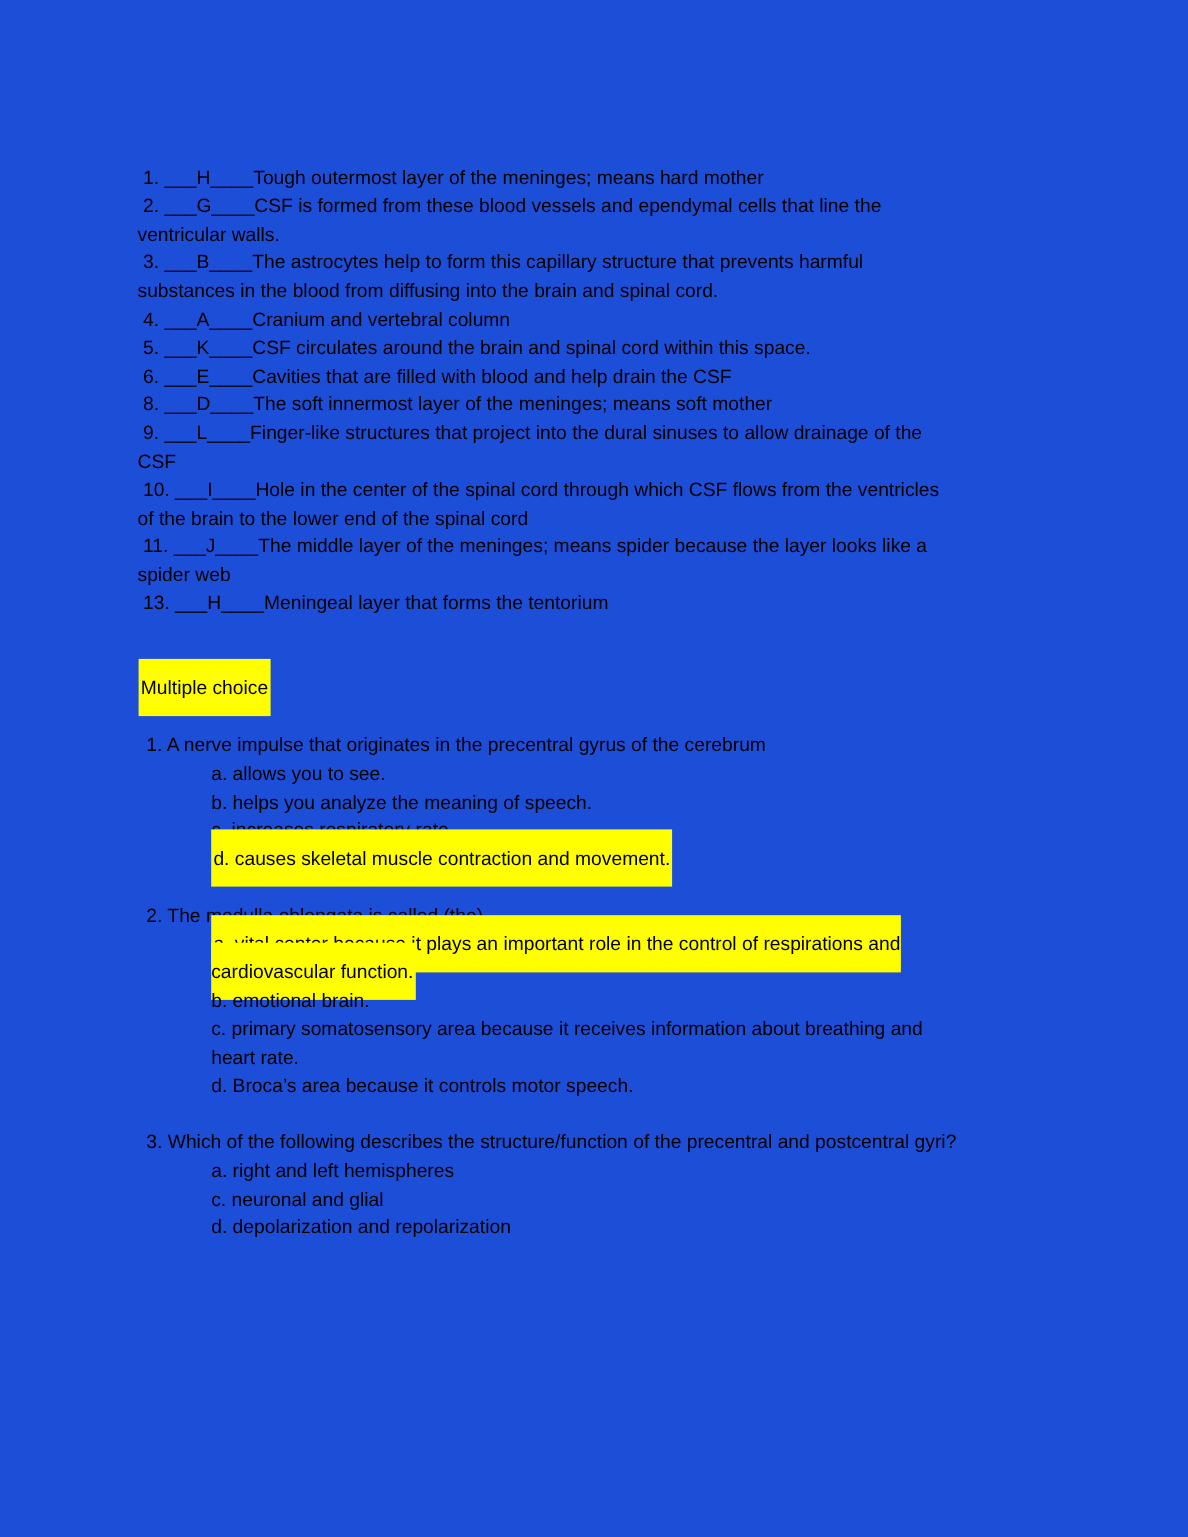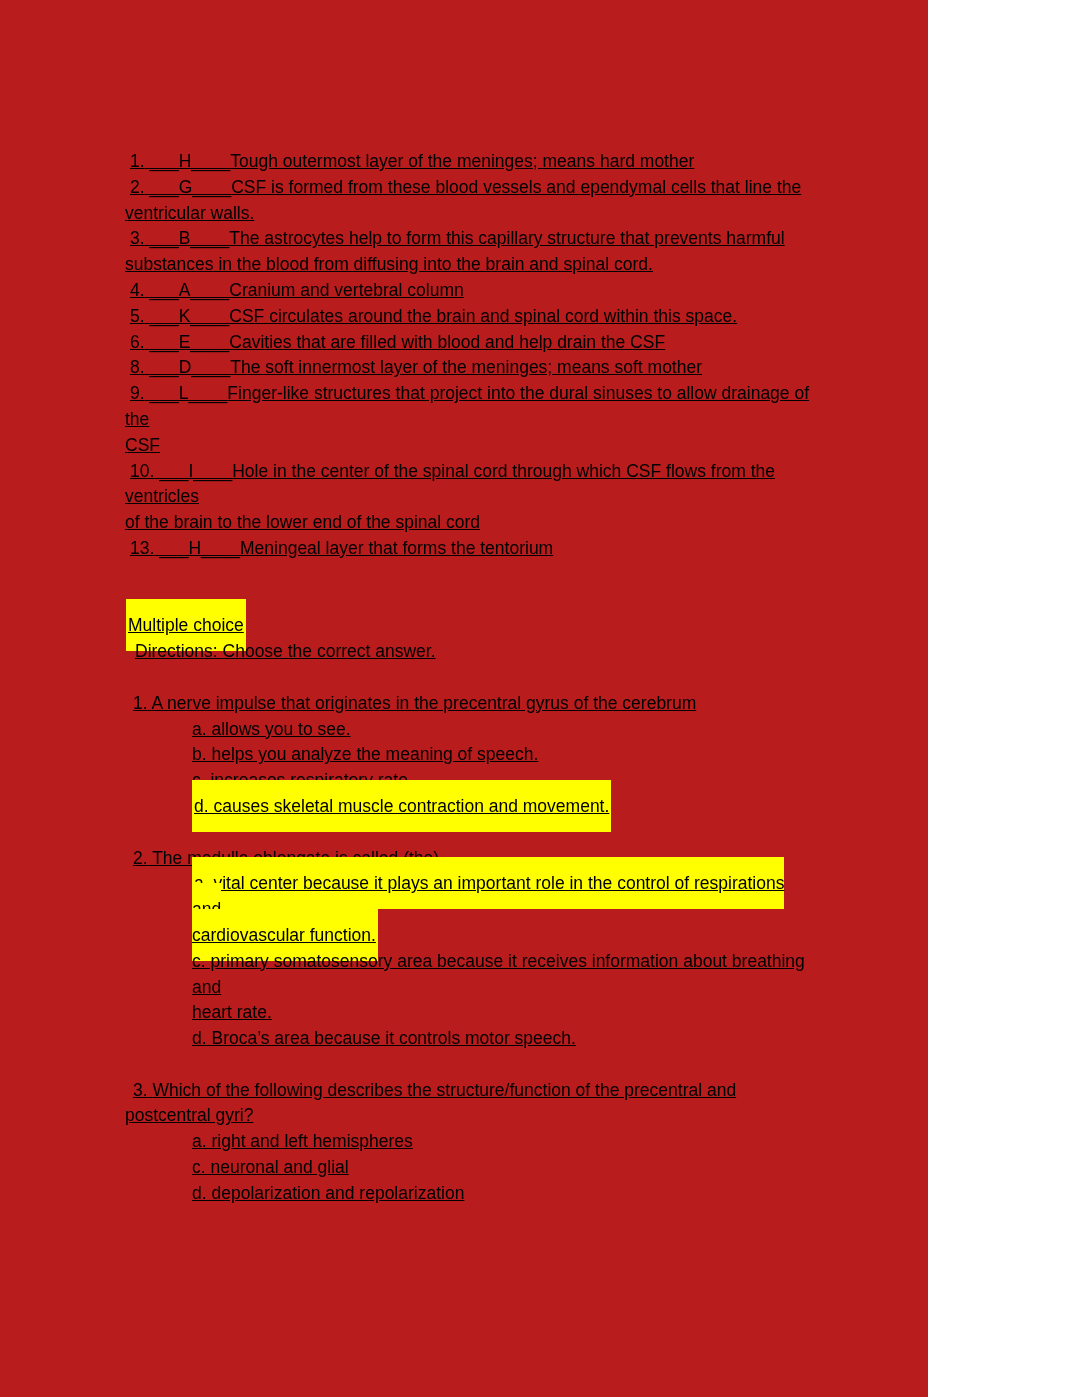--- a/index.html
+++ b/index.html
@@ -12,25 +12,24 @@
     height: 1397px;
     overflow: hidden;
     position: relative;
     font-family: "Liberation Sans", sans-serif;
     font-size: 17.5px;
     line-height: 25.8px;
     color: #000000;
   }
   .page {
     box-sizing: border-box;
-    width: 928px;
+    width: 1080px;
     height: 1397px;
     padding: 149px 110px 0 125px;
-    background: #b91c1c;
-    text-decoration: underline;
+    background: #1d4ed8;
   }
   p { margin: 0; }
   .item {
     white-space: pre-line;
     text-indent: 5px;
   }
   .mc-heading-line {
     text-indent: 1px;
   }
   .directions-line {
@@ -70,41 +69,43 @@
       <p class="item"><span class="plain">3.</span> <span class="plain">___B____</span><span class="plain">The astrocytes help to form this capillary structure that prevents harmful
 substances in the blood from diffusing into the brain and spinal cord.</span></p>
       <p class="item"><span class="plain">4.</span> <span class="plain">___A____</span><span class="plain">Cranium and vertebral column</span></p>
       <p class="item"><span class="plain">5.</span> <span class="plain">___K____</span><span class="plain">CSF circulates around the brain and spinal cord within this space.</span></p>
       <p class="item"><span class="plain">6.</span> <span class="plain">___E____</span><span class="plain">Cavities that are filled with blood and help drain the CSF</span></p>
       <p class="item"><span class="plain">8.</span> <span class="plain">___D____</span><span class="plain">The soft innermost layer of the meninges; means soft mother</span></p>
       <p class="item"><span class="plain">9.</span> <span class="plain">___L____</span><span class="plain">Finger-like structures that project into the dural sinuses to allow drainage of the
 CSF</span></p>
       <p class="item"><span class="plain">10.</span> <span class="plain">___I____</span><span class="plain">Hole in the center of the spinal cord through which CSF flows from the ventricles
 of the brain to the lower end of the spinal cord</span></p>
+      <p class="item"><span class="plain">11.</span> <span class="plain">___J____</span><span class="plain">The middle layer of the meninges; means spider because the layer looks like a
+spider web</span></p>
       <p class="item"><span class="plain">13.</span> <span class="plain">___H____</span><span class="plain">Meningeal layer that forms the tentorium</span></p>
     </section>
 
   <div class="spacer-2line"></div>
 
   <section>
     <p class="mc-heading-line"><mark class="hl">Multiple choice</mark></p>
-    <p class="directions-line">Directions: Choose the correct answer.</p>
     <div id="questions-container">
 
     <div class="question-block">
           <p class="question-text"><span class="plain">1.</span> <span class="plain">A nerve impulse that originates in the precentral gyrus of the cerebrum</span></p>
           <p class="option-line"><span class="plain">a. allows you to see.</span></p>
           <p class="option-line"><span class="plain">b. helps you analyze the meaning of speech.</span></p>
           <p class="option-line"><span class="plain">c. increases respiratory rate.</span></p>
           <p class="option-line"><span class="hl">d. causes skeletal muscle contraction and movement.</span></p>
         </div>
         <div class="question-block">
           <p class="question-text"><span class="plain">2.</span> <span class="plain">The medulla oblongata is called (the)</span></p>
           <p class="option-line"><span class="hl">a. vital center because it plays an important role in the control of respirations and
 cardiovascular function.</span></p>
+          <p class="option-line"><span class="plain">b. emotional brain.</span></p>
           <p class="option-line"><span class="plain">c. primary somatosensory area because it receives information about breathing and
 heart rate.</span></p>
           <p class="option-line"><span class="plain">d. Broca’s area because it controls motor speech.</span></p>
         </div>
         <div class="question-block">
           <p class="question-text"><span class="plain">3.</span> <span class="plain">Which of the following describes the structure/function of the precentral and postcentral gyri?</span></p>
           <p class="option-line"><span class="plain">a. right and left hemispheres</span></p>
           <p class="option-line"><span class="plain">c. neuronal and glial</span></p>
           <p class="option-line"><span class="plain">d. depolarization and repolarization</span></p>
         </div>

